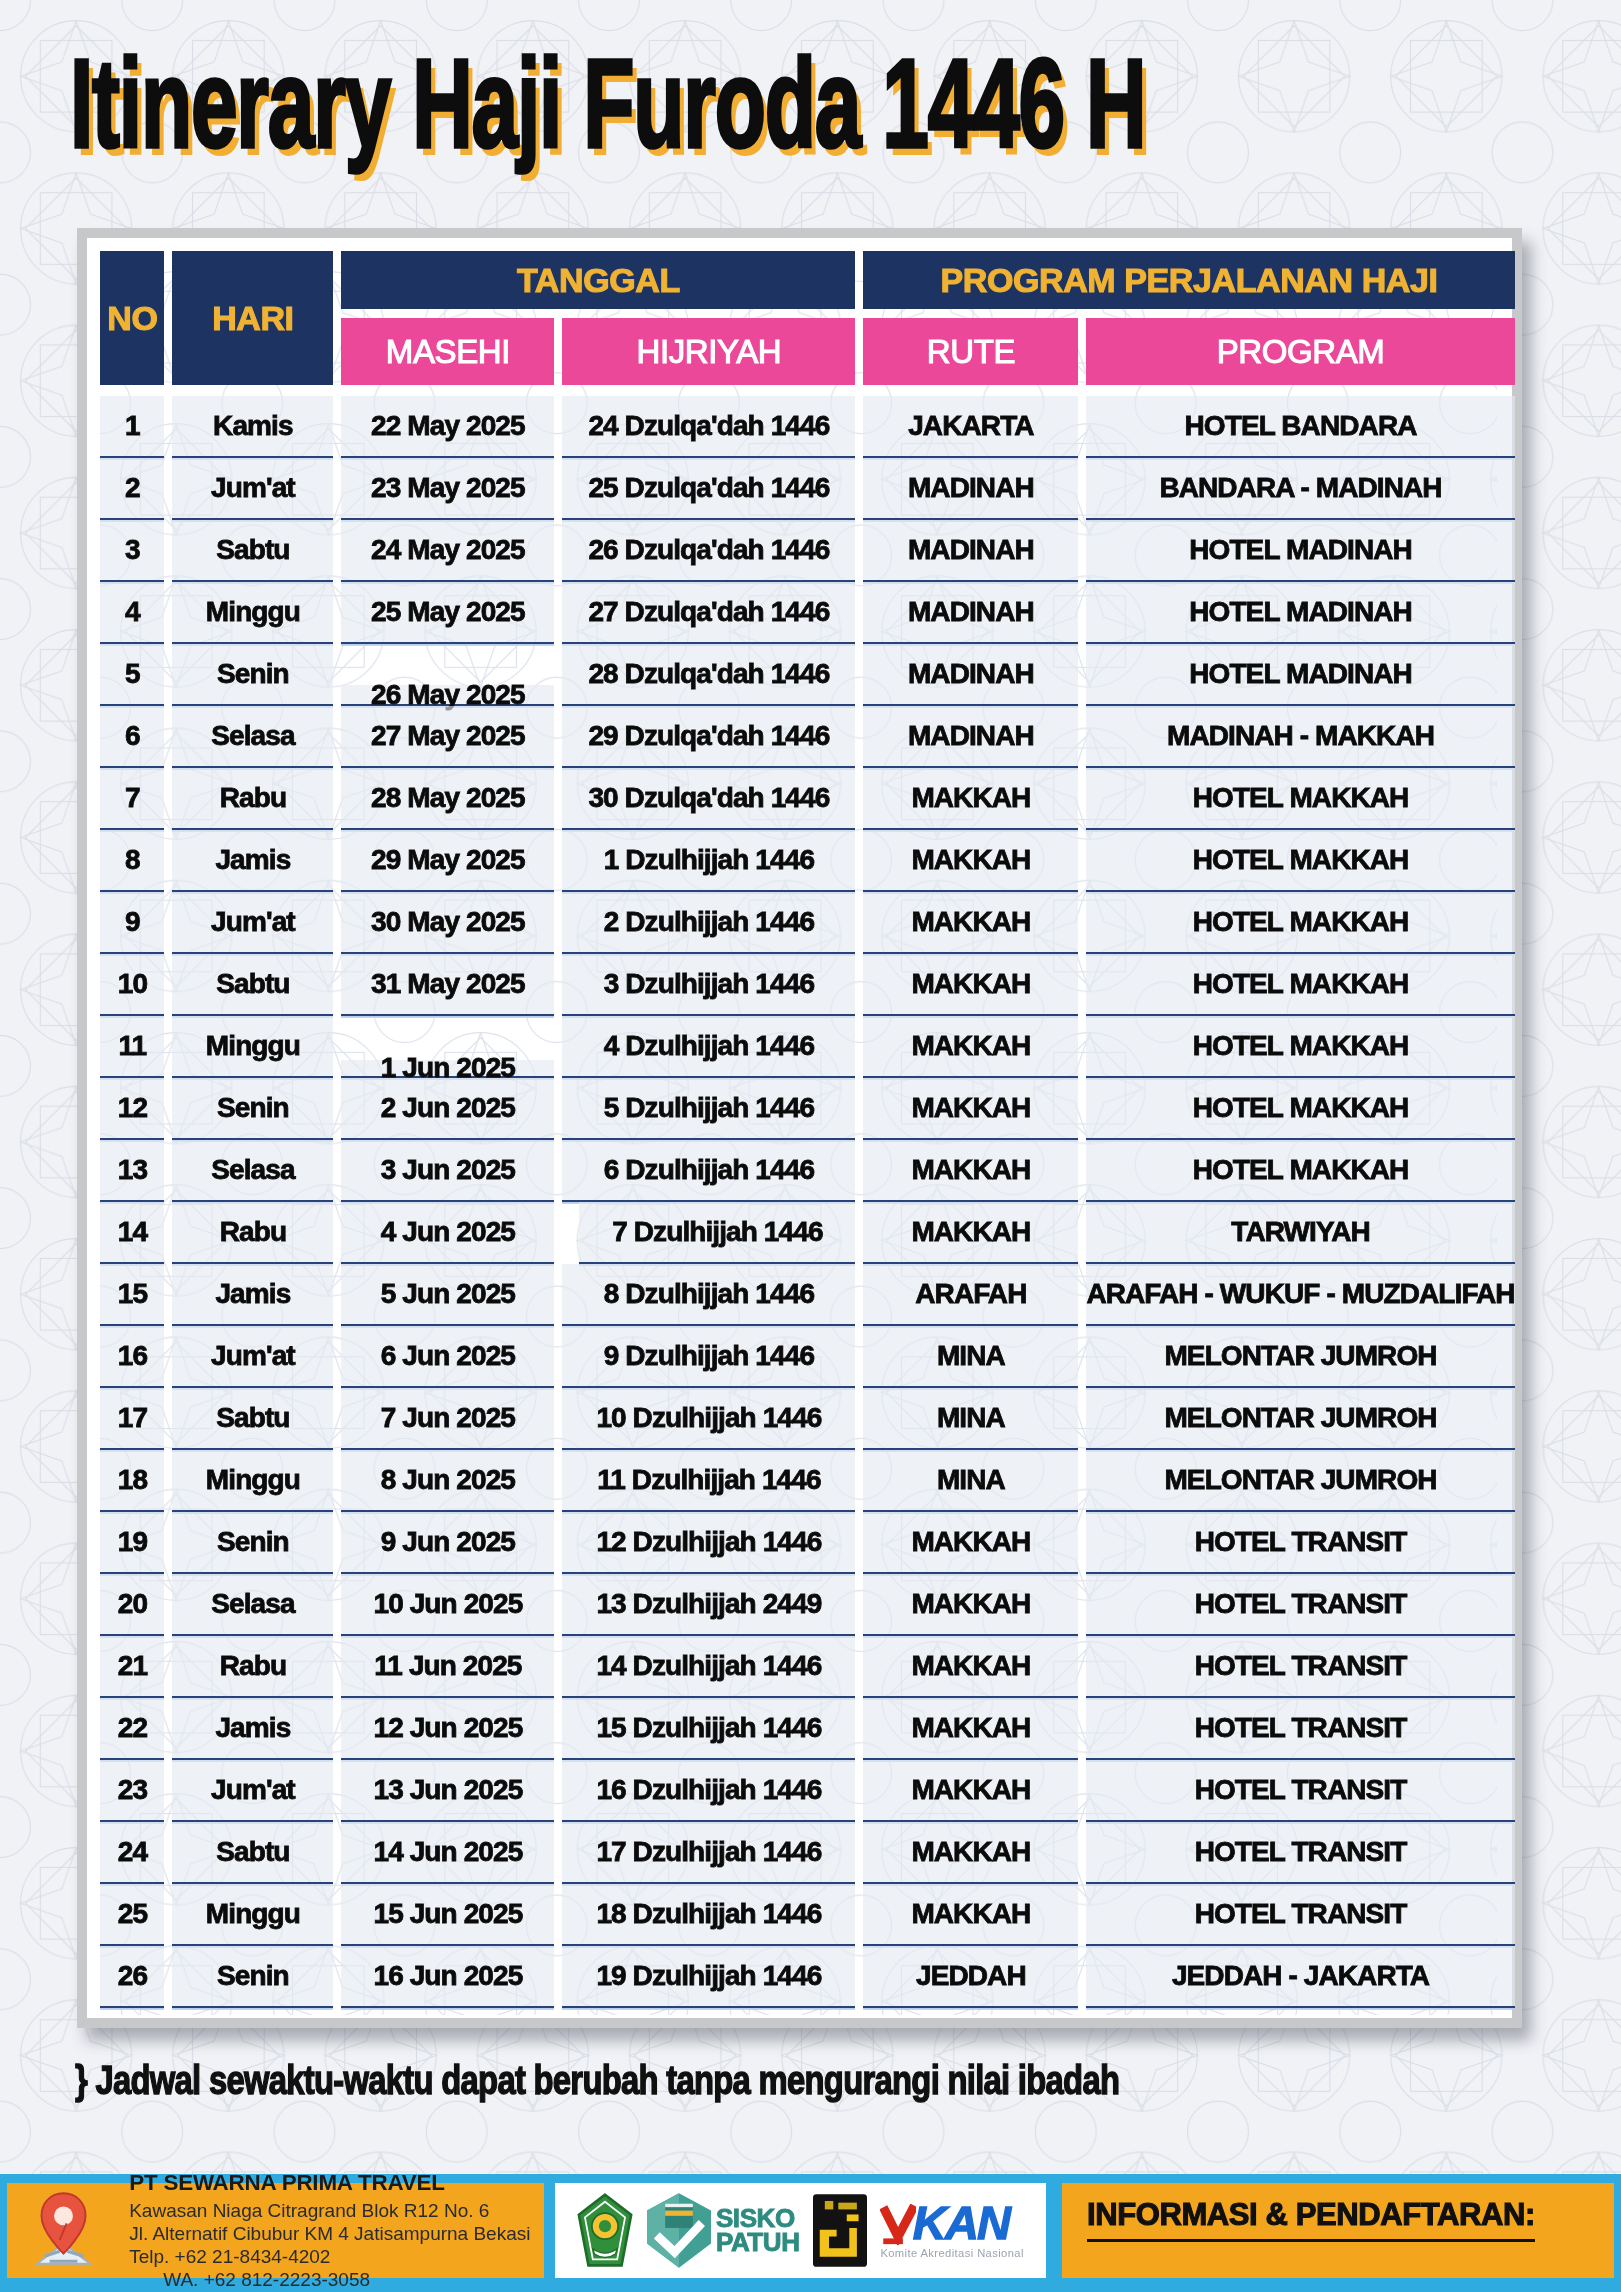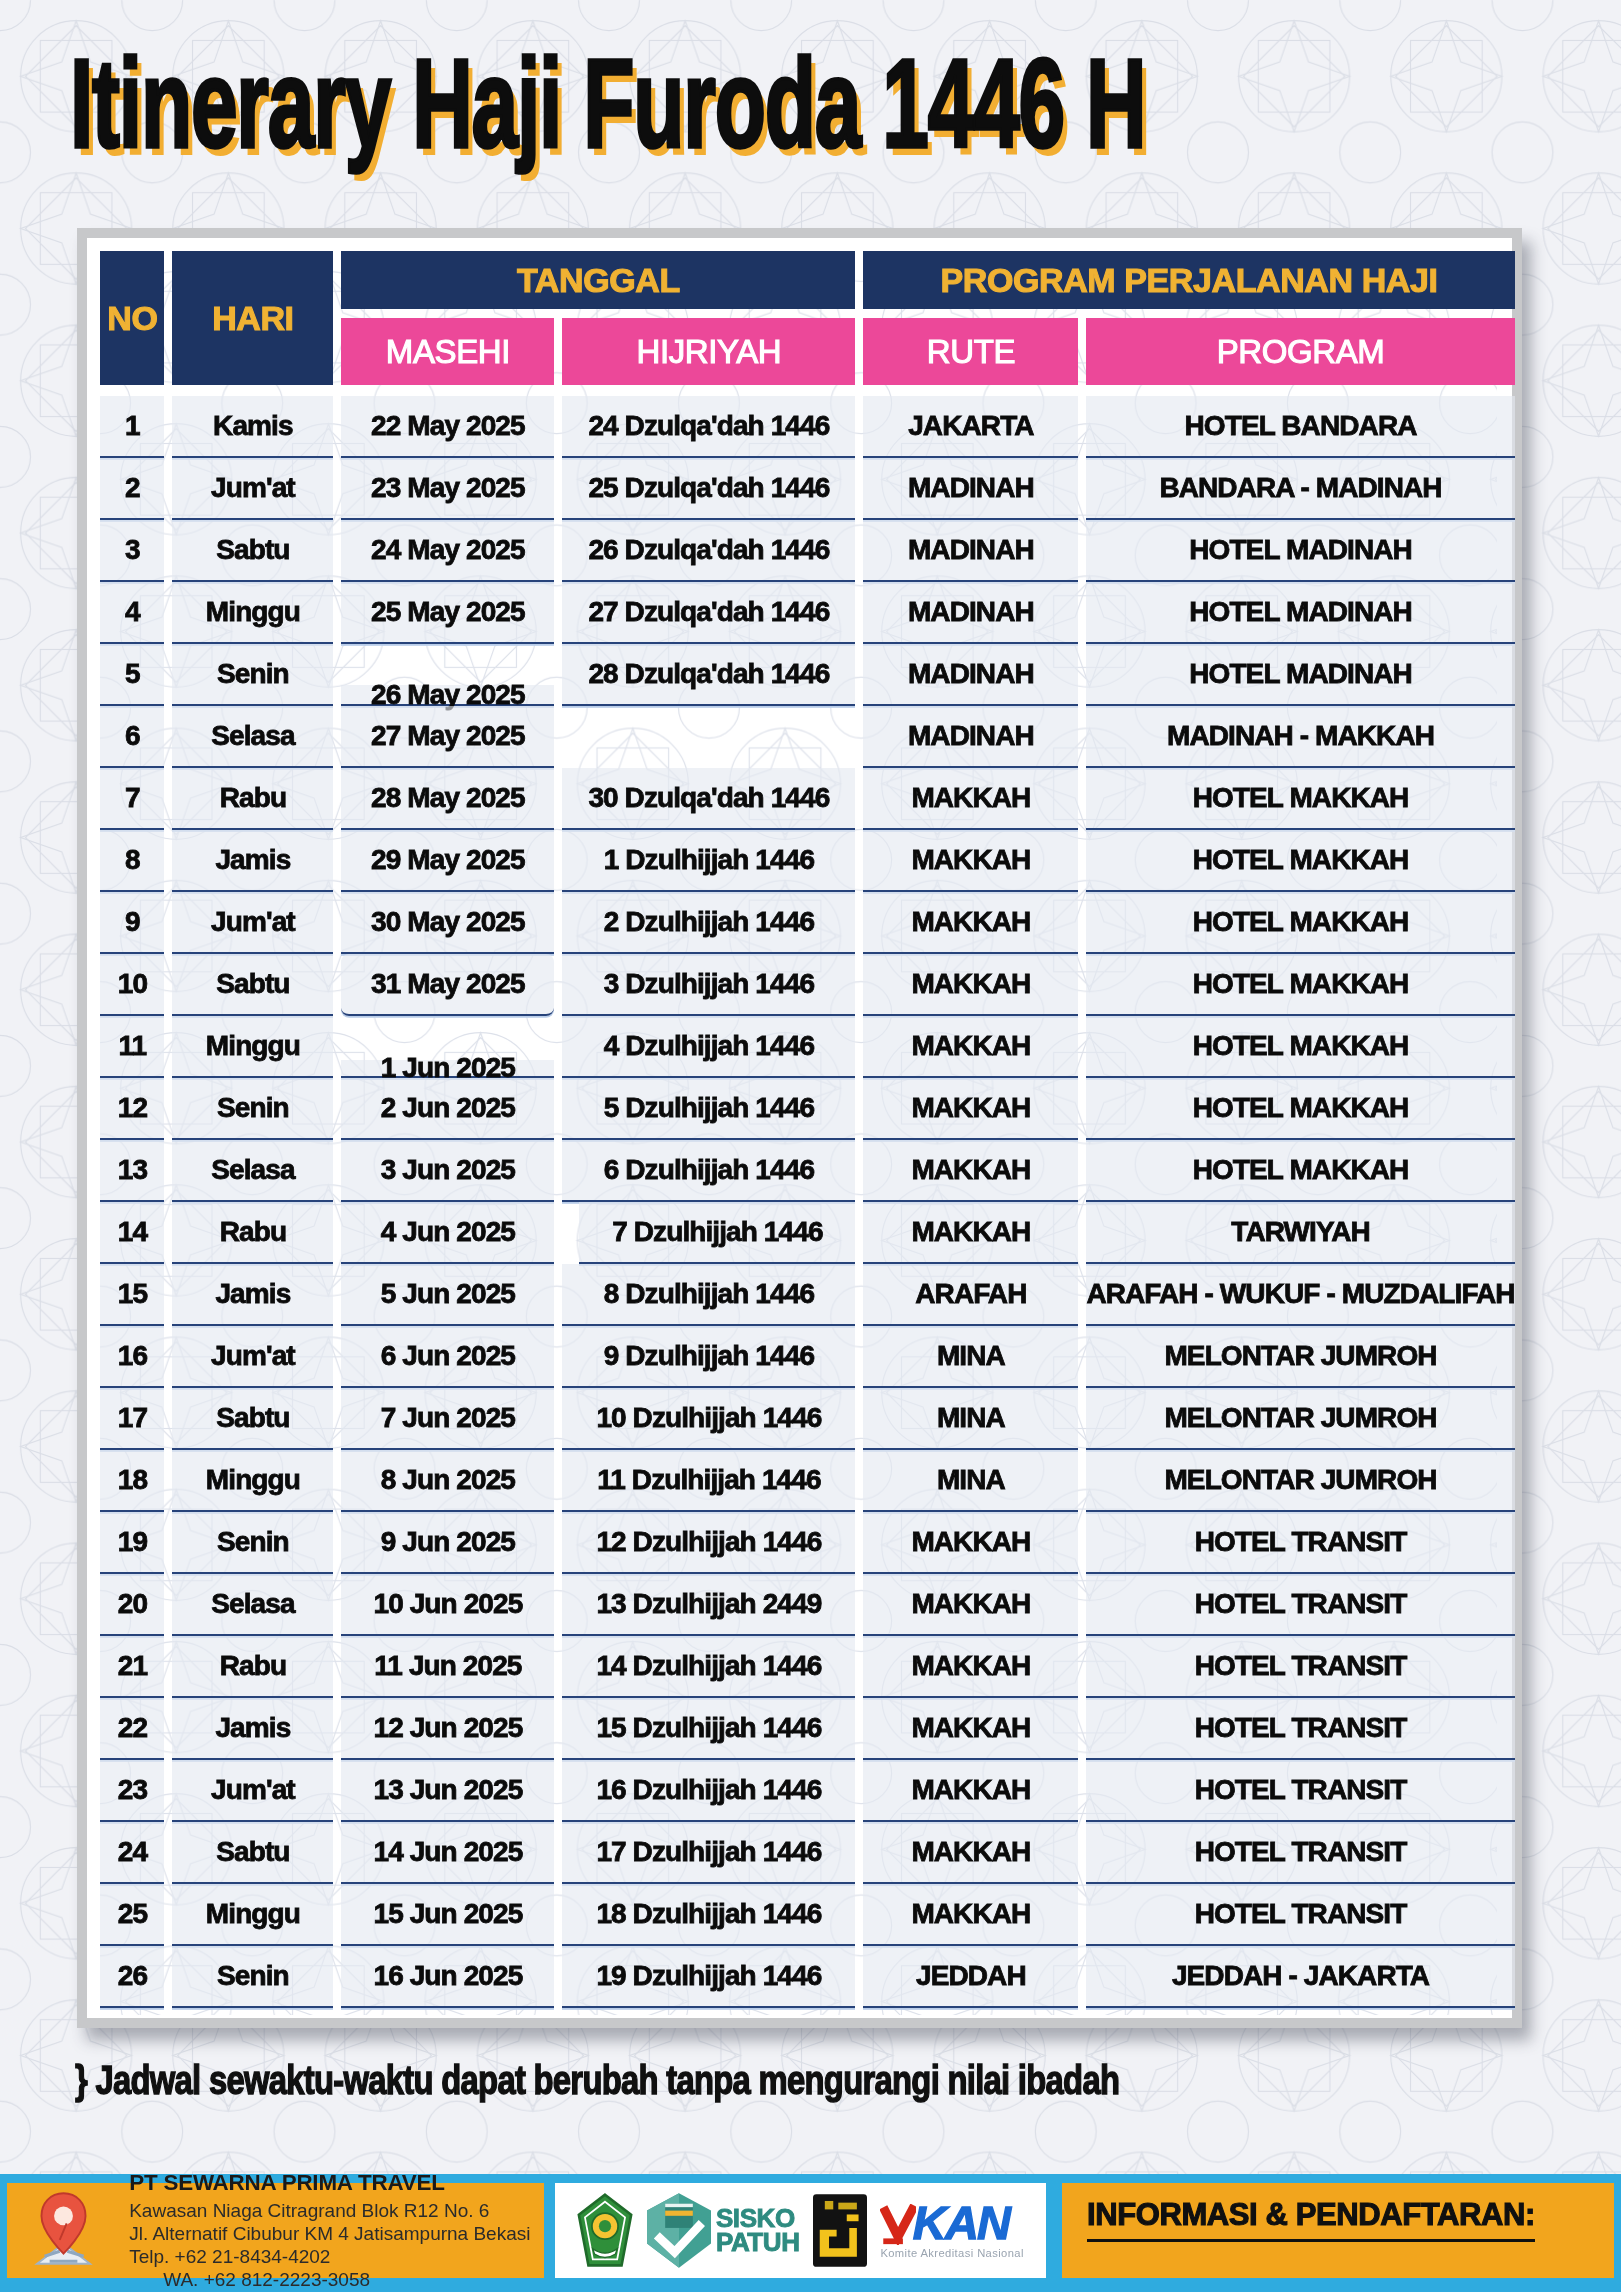--- a/index.html
+++ b/index.html
@@ -189,20 +189,21 @@
           <div class="cell body-cell col-program" style="grid-area: 8 / 6;">HOTEL MADINAH</div>
           <div class="cell body-cell col-no" style="grid-area: 9 / 1;">5</div>
           <div class="cell body-cell col-hari" style="grid-area: 9 / 2;">Senin</div>
           <div class="cell body-cell col-masehi" style="grid-area: 9 / 3; margin-top: 41px;">26 May 2025</div>
           <div class="cell body-cell col-hijriyah" style="grid-area: 9 / 4;">28 Dzulqa'dah 1446</div>
           <div class="cell body-cell col-rute" style="grid-area: 9 / 5;">MADINAH</div>
           <div class="cell body-cell col-program" style="grid-area: 9 / 6;">HOTEL MADINAH</div>
           <div class="cell body-cell col-no" style="grid-area: 10 / 1;">6</div>
           <div class="cell body-cell col-hari" style="grid-area: 10 / 2;">Selasa</div>
           <div class="cell body-cell col-masehi" style="grid-area: 10 / 3;">27 May 2025</div>
+          <div class="cell body-cell col-hijriyah" style="grid-area: 10 / 4;">29 Dzulqa'dah 1446</div>
           <div class="cell body-cell col-rute" style="grid-area: 10 / 5;">MADINAH</div>
           <div class="cell body-cell col-program" style="grid-area: 10 / 6;">MADINAH - MAKKAH</div>
           <div class="cell body-cell col-no" style="grid-area: 11 / 1;">7</div>
           <div class="cell body-cell col-hari" style="grid-area: 11 / 2;">Rabu</div>
           <div class="cell body-cell col-masehi" style="grid-area: 11 / 3;">28 May 2025</div>
           <div class="cell body-cell col-hijriyah" style="grid-area: 11 / 4;">30 Dzulqa'dah 1446</div>
           <div class="cell body-cell col-rute" style="grid-area: 11 / 5;">MAKKAH</div>
           <div class="cell body-cell col-program" style="grid-area: 11 / 6;">HOTEL MAKKAH</div>
           <div class="cell body-cell col-no" style="grid-area: 12 / 1;">8</div>
           <div class="cell body-cell col-hari" style="grid-area: 12 / 2;">Jamis</div>
@@ -211,21 +212,21 @@
           <div class="cell body-cell col-rute" style="grid-area: 12 / 5;">MAKKAH</div>
           <div class="cell body-cell col-program" style="grid-area: 12 / 6;">HOTEL MAKKAH</div>
           <div class="cell body-cell col-no" style="grid-area: 13 / 1;">9</div>
           <div class="cell body-cell col-hari" style="grid-area: 13 / 2;">Jum'at</div>
           <div class="cell body-cell col-masehi" style="grid-area: 13 / 3;">30 May 2025</div>
           <div class="cell body-cell col-hijriyah" style="grid-area: 13 / 4;">2 Dzulhijjah 1446</div>
           <div class="cell body-cell col-rute" style="grid-area: 13 / 5;">MAKKAH</div>
           <div class="cell body-cell col-program" style="grid-area: 13 / 6;">HOTEL MAKKAH</div>
           <div class="cell body-cell col-no" style="grid-area: 14 / 1;">10</div>
           <div class="cell body-cell col-hari" style="grid-area: 14 / 2;">Sabtu</div>
-          <div class="cell body-cell col-masehi" style="grid-area: 14 / 3; border-radius: 8px;">31 May 2025</div>
+          <div class="cell body-cell col-masehi" style="grid-area: 14 / 3;">31 May 2025</div>
           <div class="cell body-cell col-hijriyah" style="grid-area: 14 / 4;">3 Dzulhijjah 1446</div>
           <div class="cell body-cell col-rute" style="grid-area: 14 / 5;">MAKKAH</div>
           <div class="cell body-cell col-program" style="grid-area: 14 / 6;">HOTEL MAKKAH</div>
           <div class="cell body-cell col-no" style="grid-area: 15 / 1;">11</div>
           <div class="cell body-cell col-hari" style="grid-area: 15 / 2;">Minggu</div>
           <div class="cell body-cell col-masehi" style="grid-area: 15 / 3; margin-top: 44px;">1 Jun 2025</div>
           <div class="cell body-cell col-hijriyah" style="grid-area: 15 / 4;">4 Dzulhijjah 1446</div>
           <div class="cell body-cell col-rute" style="grid-area: 15 / 5;">MAKKAH</div>
           <div class="cell body-cell col-program" style="grid-area: 15 / 6;">HOTEL MAKKAH</div>
           <div class="cell body-cell col-no" style="grid-area: 16 / 1;">12</div>

